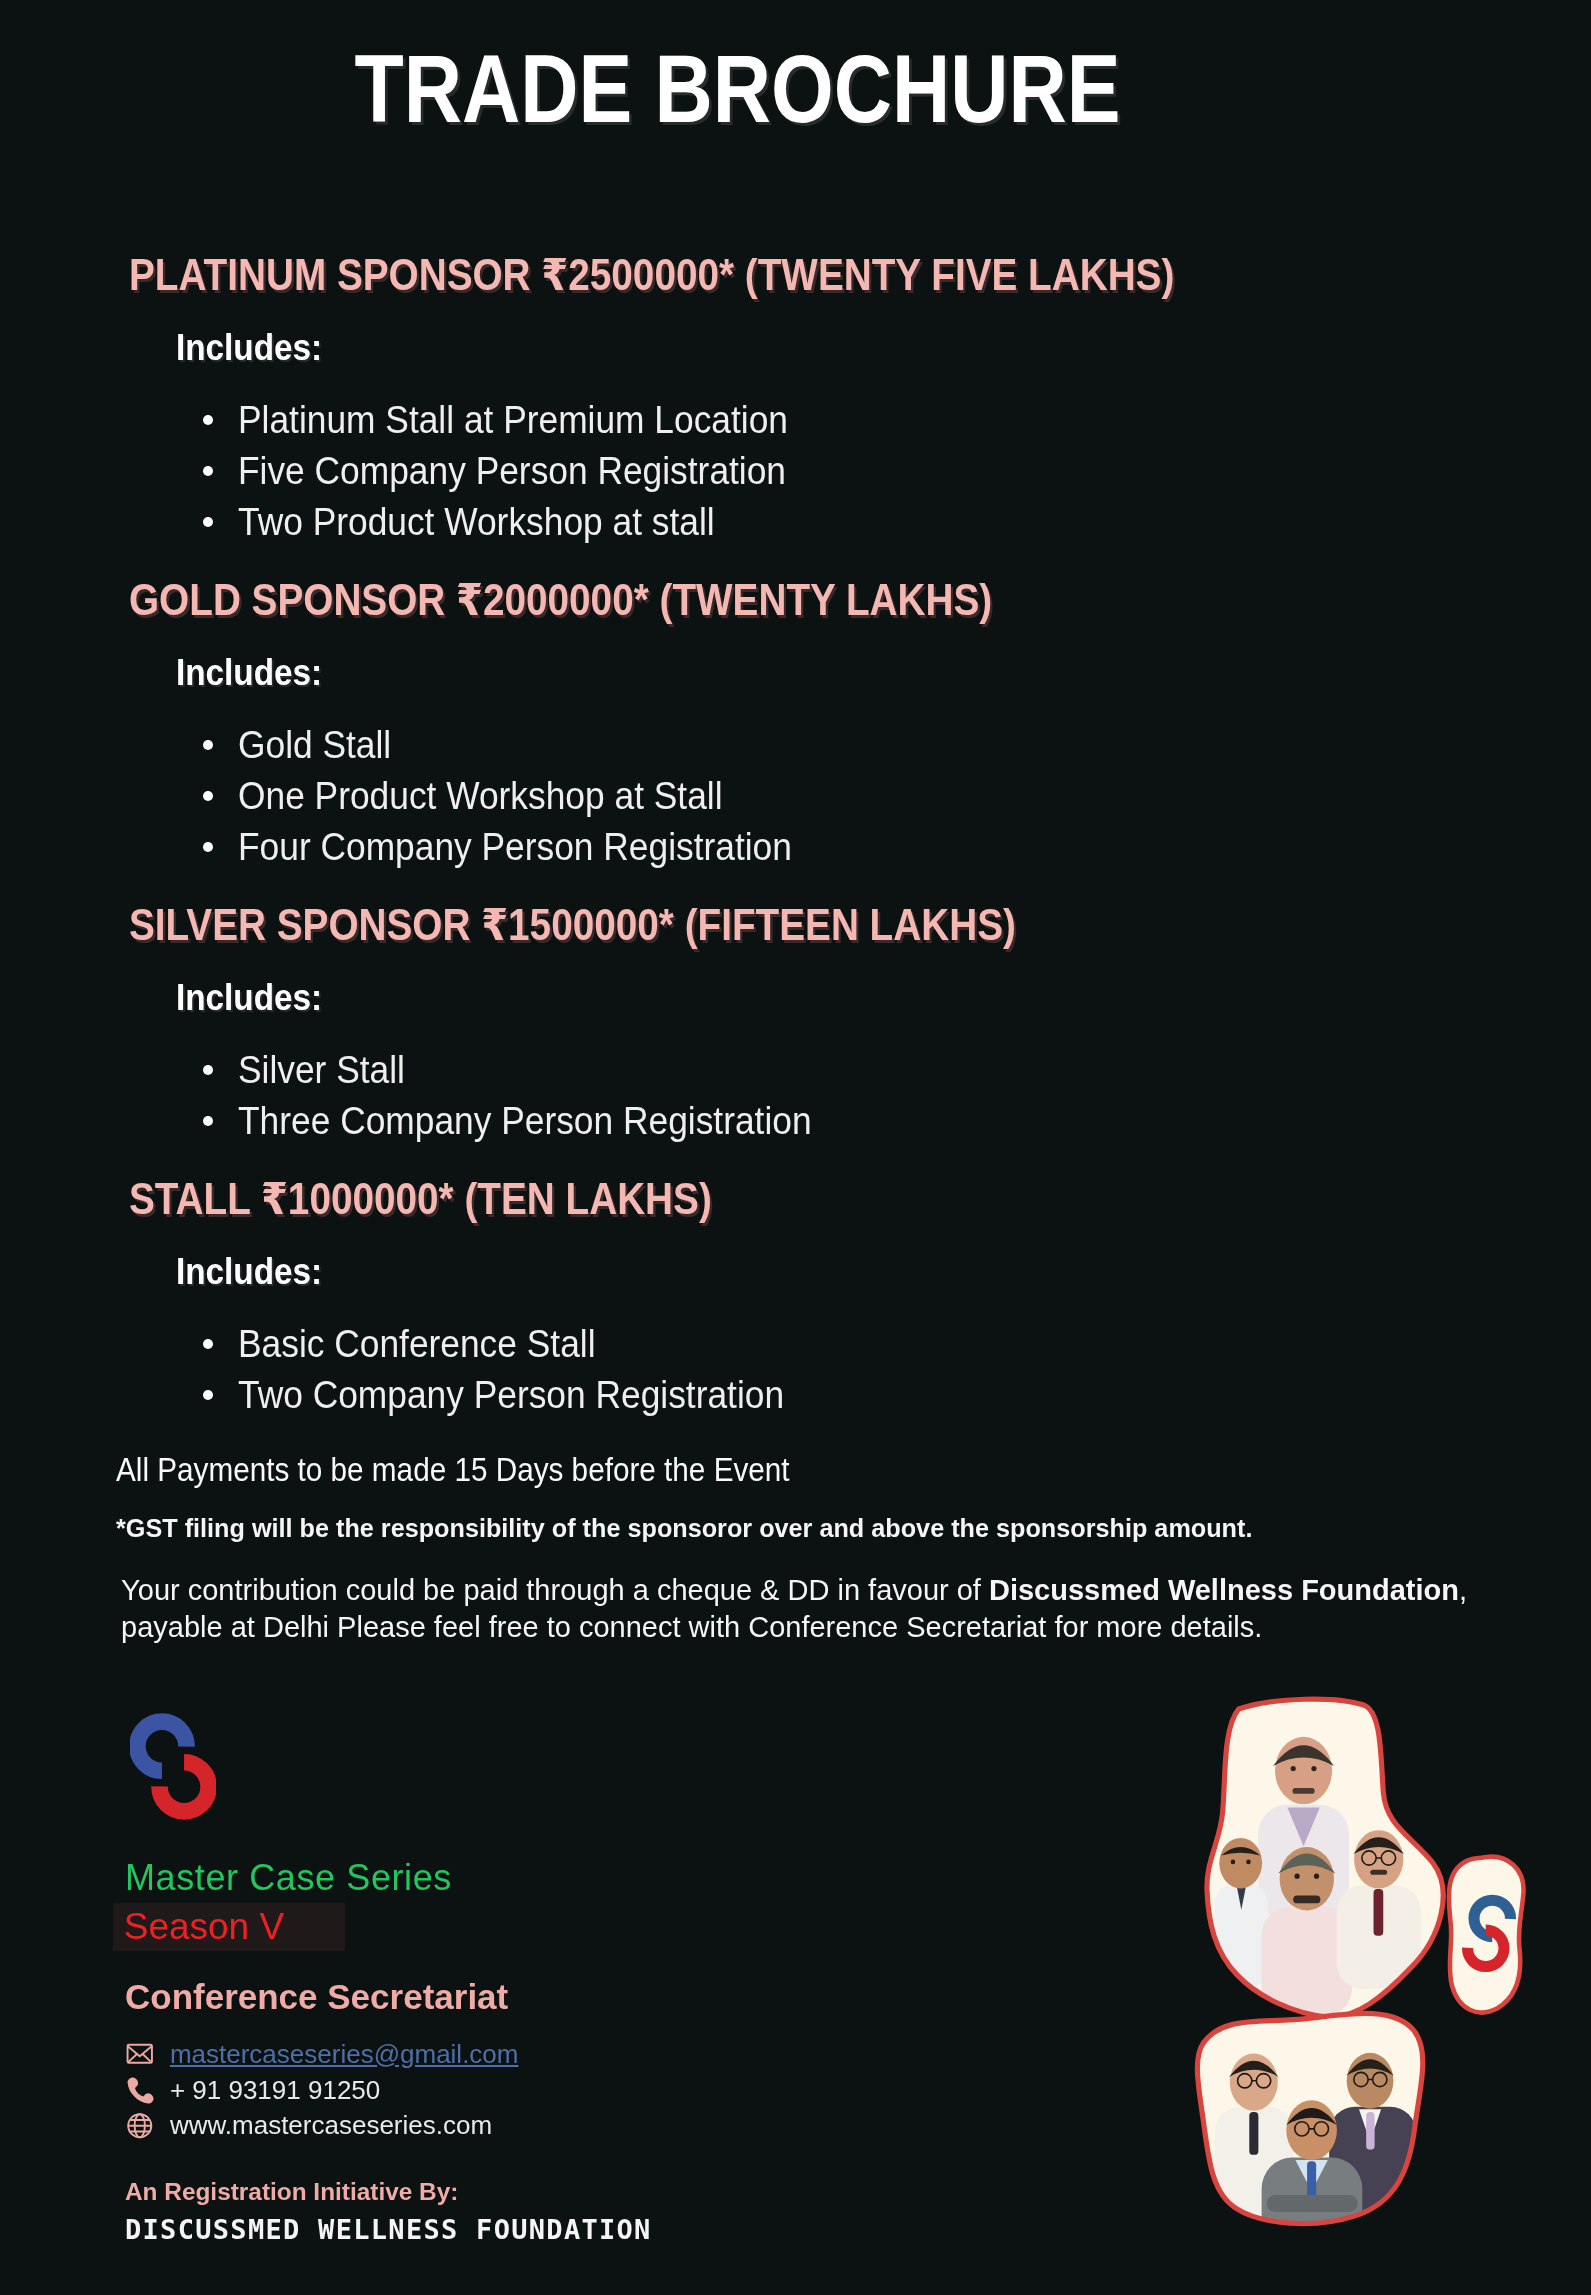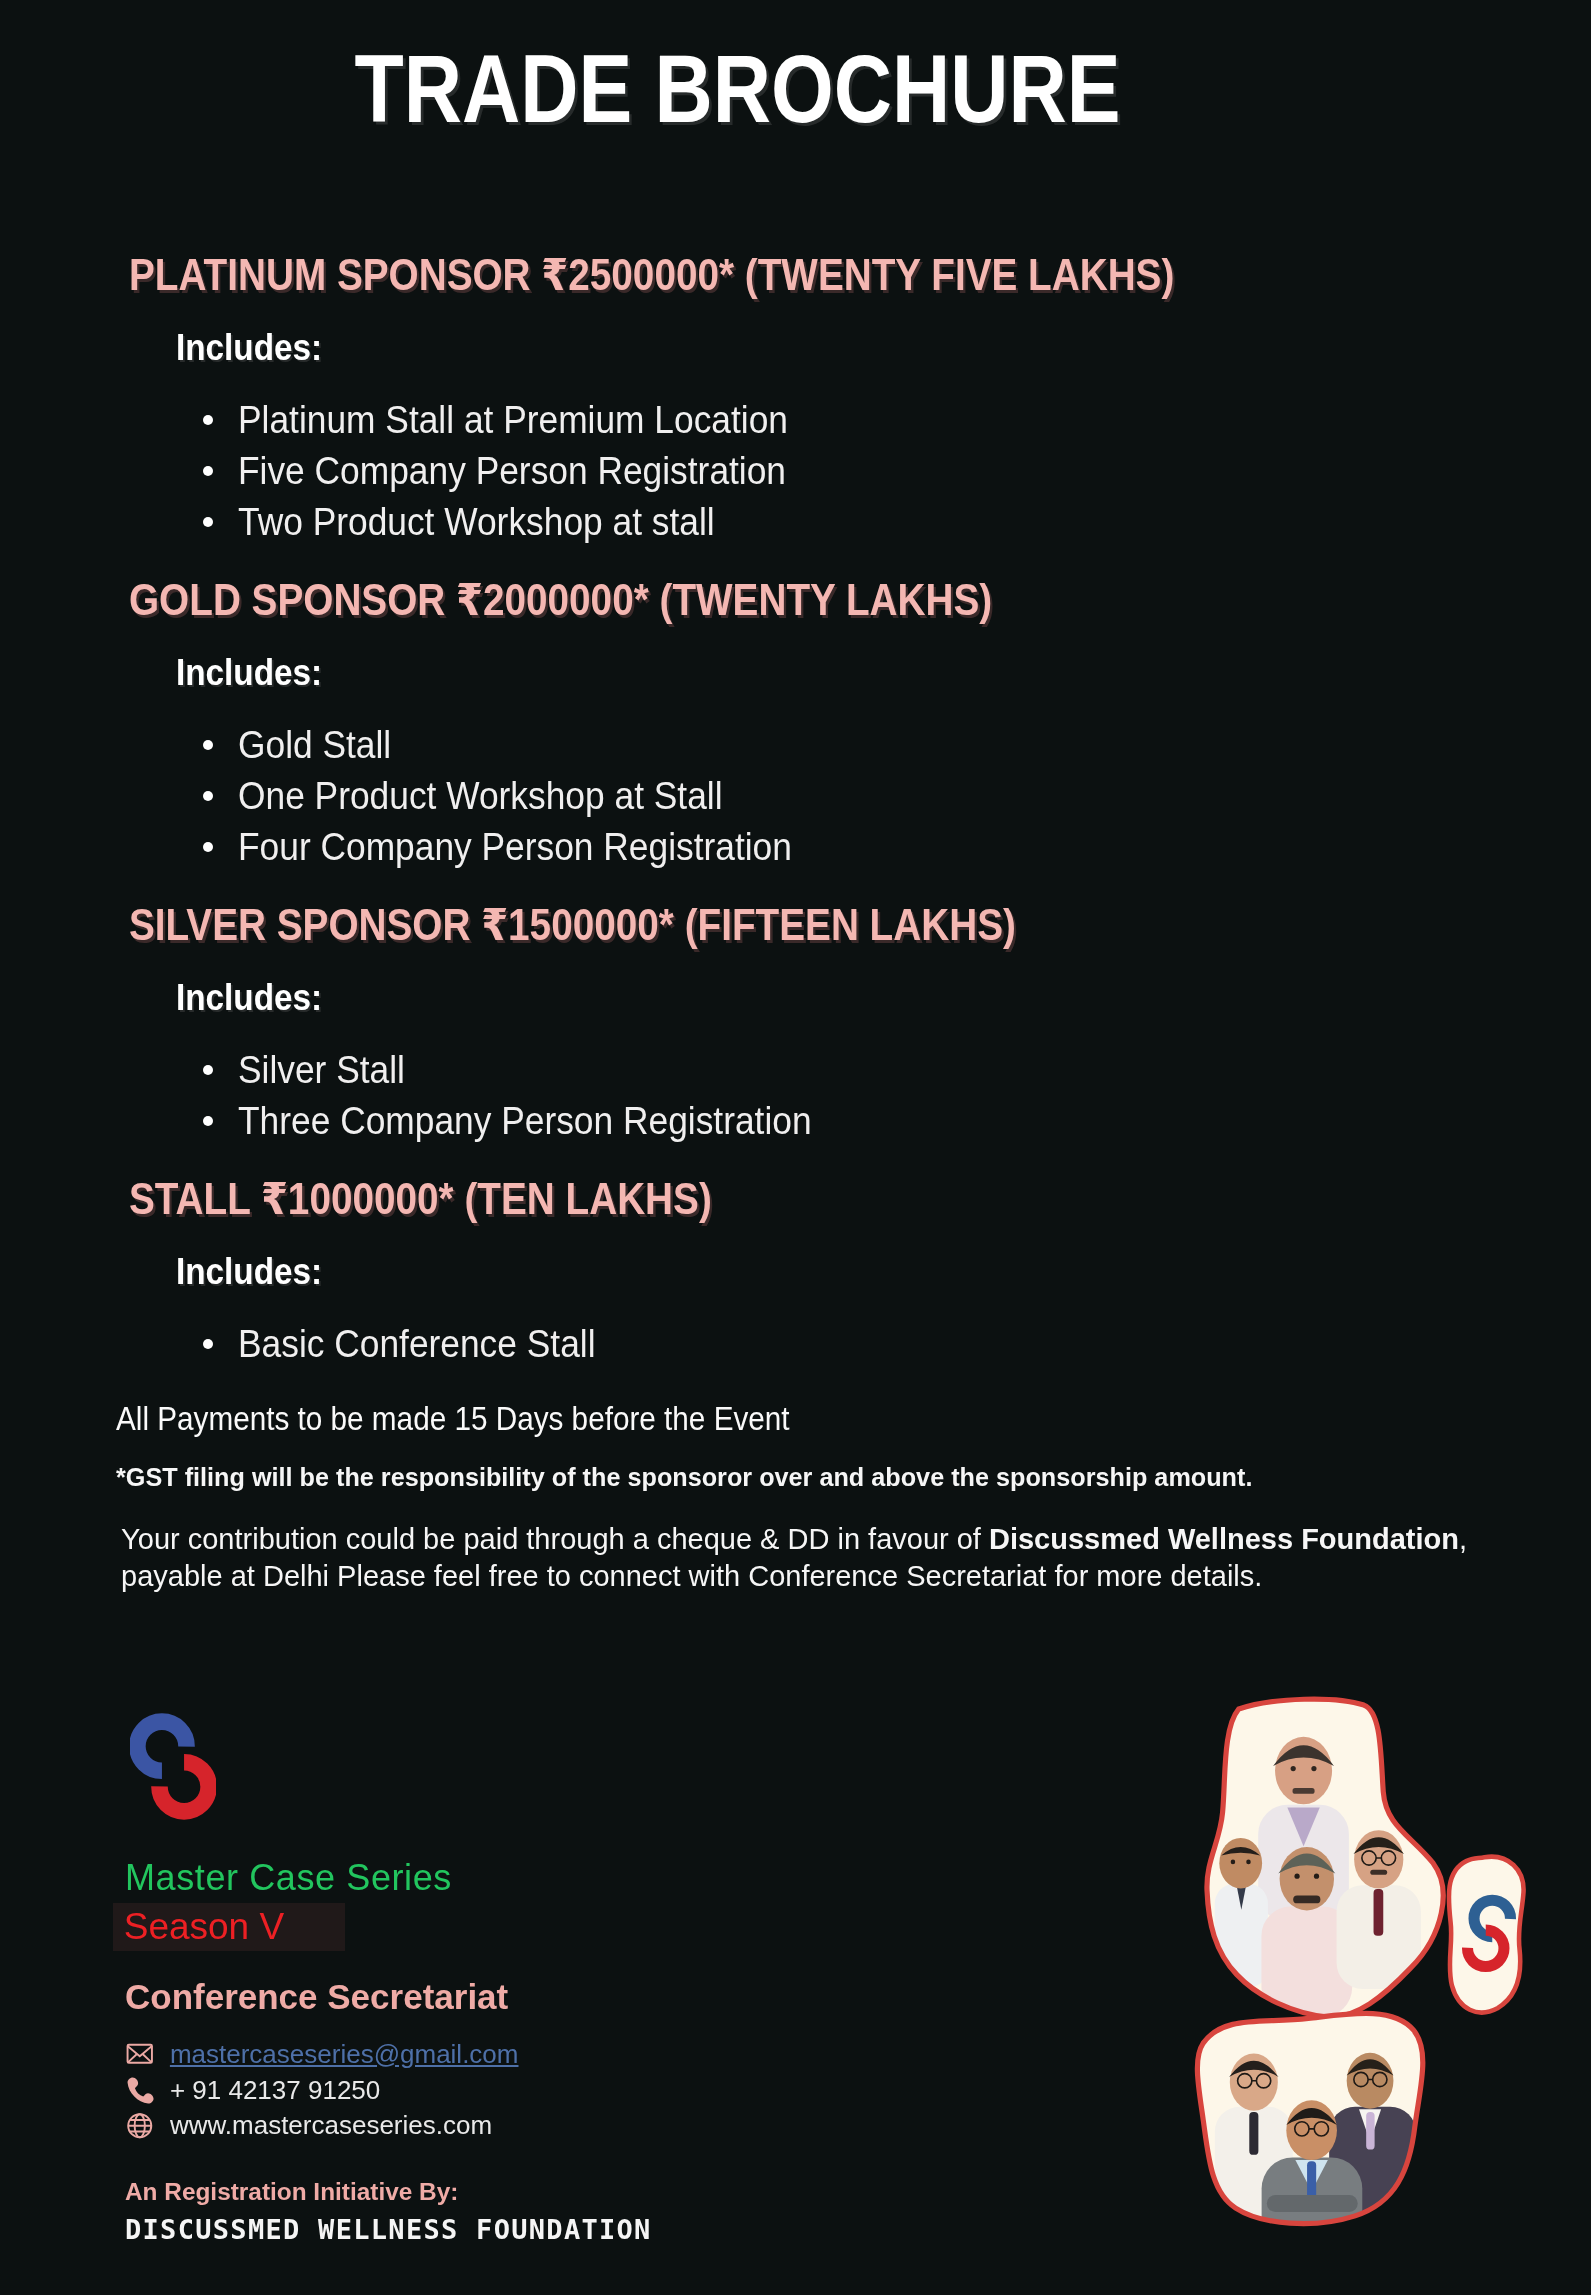--- a/index.html
+++ b/index.html
@@ -154,20 +154,24 @@
       </ul>
     </section>
 
     <section class="tier">
       <h2 class="tier-heading">STALL ₹1000000* (TEN LAKHS)</h2>
       <div class="includes">Includes:</div>
       <ul class="items">
         <li>
             <span class="dot"></span>
             <span class="li-text">Basic Conference Stall</span>
+          </li>
+        <li>
+            <span class="dot"></span>
+            <span class="li-text">Two Company Person Registration</span>
           </li>
       </ul>
     </section>
 
     <p class="payment">All Payments to be made 15 Days before the Event</p>
     <p class="gst">*GST filing will be the responsibility of the sponsoror over and above the sponsorship amount.</p>
     <p class="contrib"><span>Your contribution could be paid through a cheque &amp; DD in favour of </span><strong>Discussmed Wellness Foundation</strong><span>, payable at Delhi Please feel free to connect with Conference Secretariat for more details.</span></p>
   </div>
 
   <div class="footer">
@@ -185,21 +189,21 @@
           <rect x="4" y="9" width="38" height="28" rx="2" fill="none" stroke="#eba9a4" stroke-width="3"></rect>
           <path d="M4 11 L23 27 L42 11" fill="none" stroke="#eba9a4" stroke-width="3"></path>
           <path d="M5 36 L19 23 M41 36 L27 23" fill="none" stroke="#eba9a4" stroke-width="3"></path>
         </svg>
         <a class="email">mastercaseseries@gmail.com</a>
       </div>
       <div class="contact-row">
         <svg class="cicon" width="29.5" height="29.5" viewBox="0 0 46 46">
           <path d="M12 4 C17 4 20.5 9 20.5 13 C20.5 16 17.5 18.5 15.5 20.5 C17.5 26.5 22.5 31.5 28.5 33.5 C30.5 31.5 33 28.5 36 28.5 C40 28.5 44.5 33 44.5 37 C44.5 41 40 45 36 44.5 C20 42.5 5.5 28 4 12 C3.6 8 8 4 12 4 Z" fill="#eba9a4"></path>
         </svg>
-        <span>+ 91 42137 91250</span>
+        <span>+ 91 93191 91250</span>
       </div>
       <div class="contact-row">
         <svg class="cicon" width="29.5" height="29.5" viewBox="0 0 46 46">
           <circle cx="23" cy="23" r="18" fill="none" stroke="#eba9a4" stroke-width="3"></circle>
           <ellipse cx="23" cy="23" rx="8" ry="18" fill="none" stroke="#eba9a4" stroke-width="3"></ellipse>
           <path d="M5 23 H41 M8 14 H38 M8 32 H38" fill="none" stroke="#eba9a4" stroke-width="3"></path>
         </svg>
         <span>www.mastercaseseries.com</span>
       </div>
     </div>

